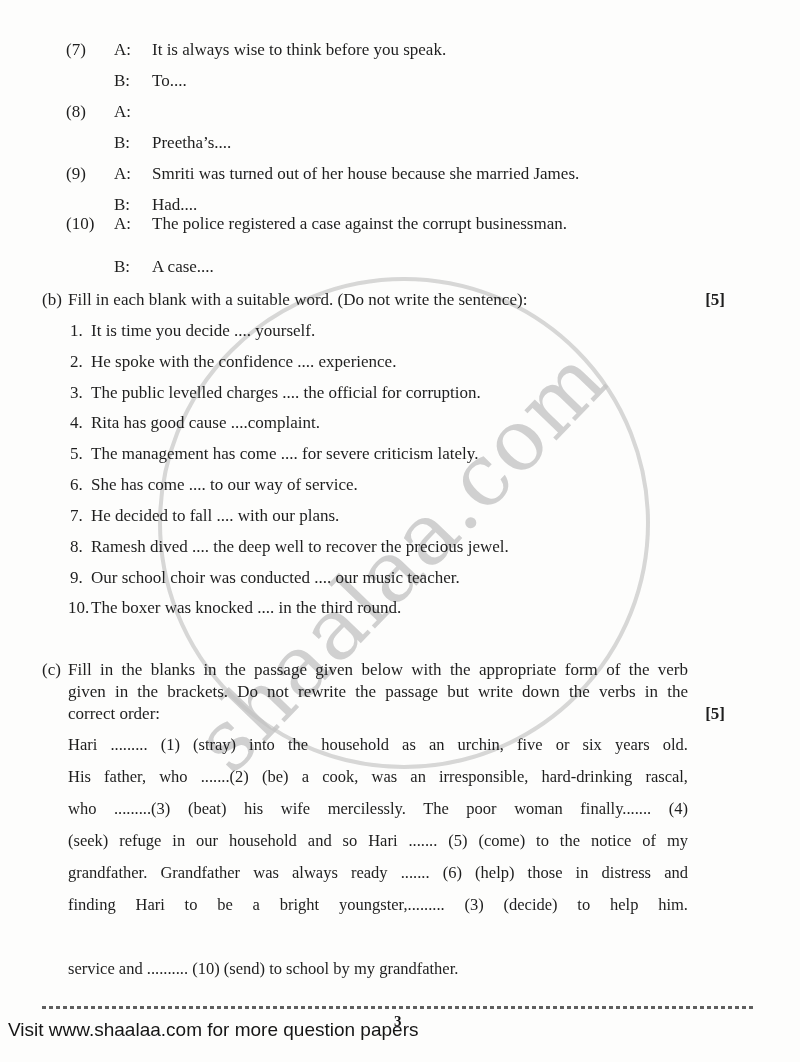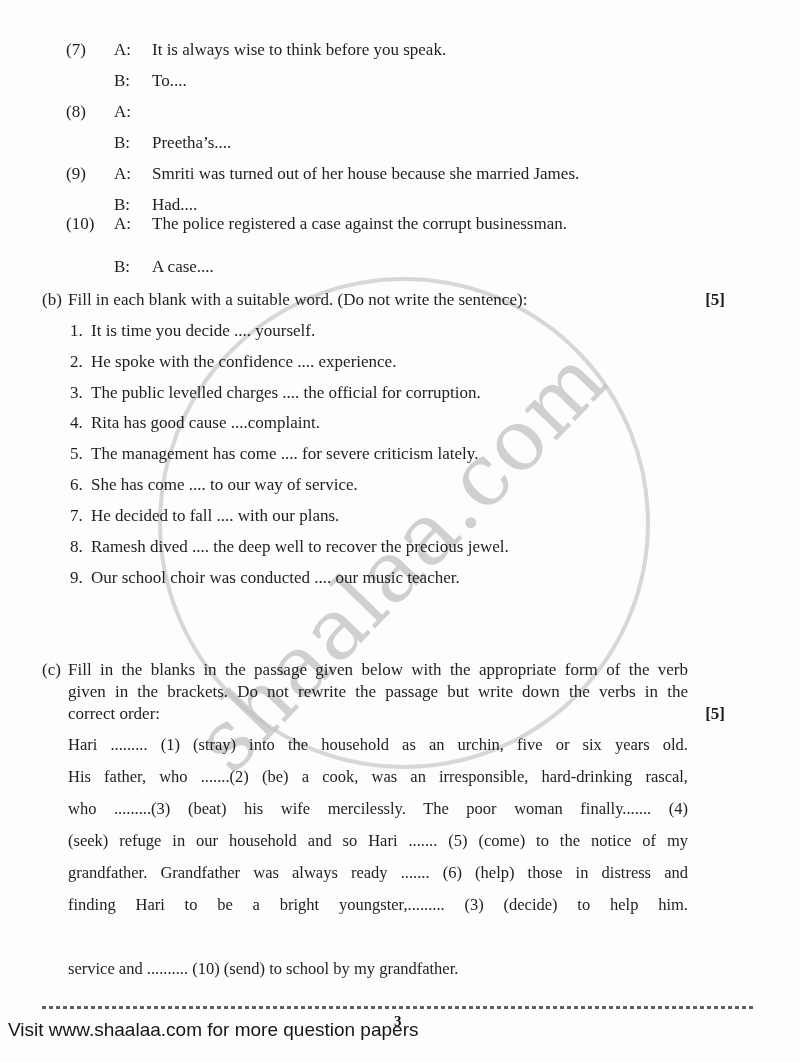--- a/index.html
+++ b/index.html
@@ -129,20 +129,24 @@
       <span class="b-text">He decided to fall .... with our plans.</span>
     </div>
     <div class="row" style="top:535px">
       <span class="b-num">8.</span>
       <span class="b-text">Ramesh dived .... the deep well to recover the precious jewel.</span>
     </div>
     <div class="row" style="top:566px">
       <span class="b-num">9.</span>
       <span class="b-text">Our school choir was conducted .... our music teacher.</span>
     </div>
+    <div class="row" style="top:596px">
+      <span class="b-num" style="left:68px">10.</span>
+      <span class="b-text">The boxer was knocked .... in the third round.</span>
+    </div>
 
     <div class="row" style="top:658px">
       <span class="sec-label">(c)</span>
     </div>
     <div class="line-box just" style="top:658px;font-size:17px">Fill in the blanks in the passage given below with the appropriate form of the verb</div>
     <div class="line-box" style="top:702px;font-size:17px">correct order:</div>
     <div class="line-box just" style="top:680px;font-size:17px">given in the brackets. Do not rewrite the passage but write down the verbs in the</div>
     <div class="row" style="top:702px">
       <span class="marks">[5]</span>
     </div>

